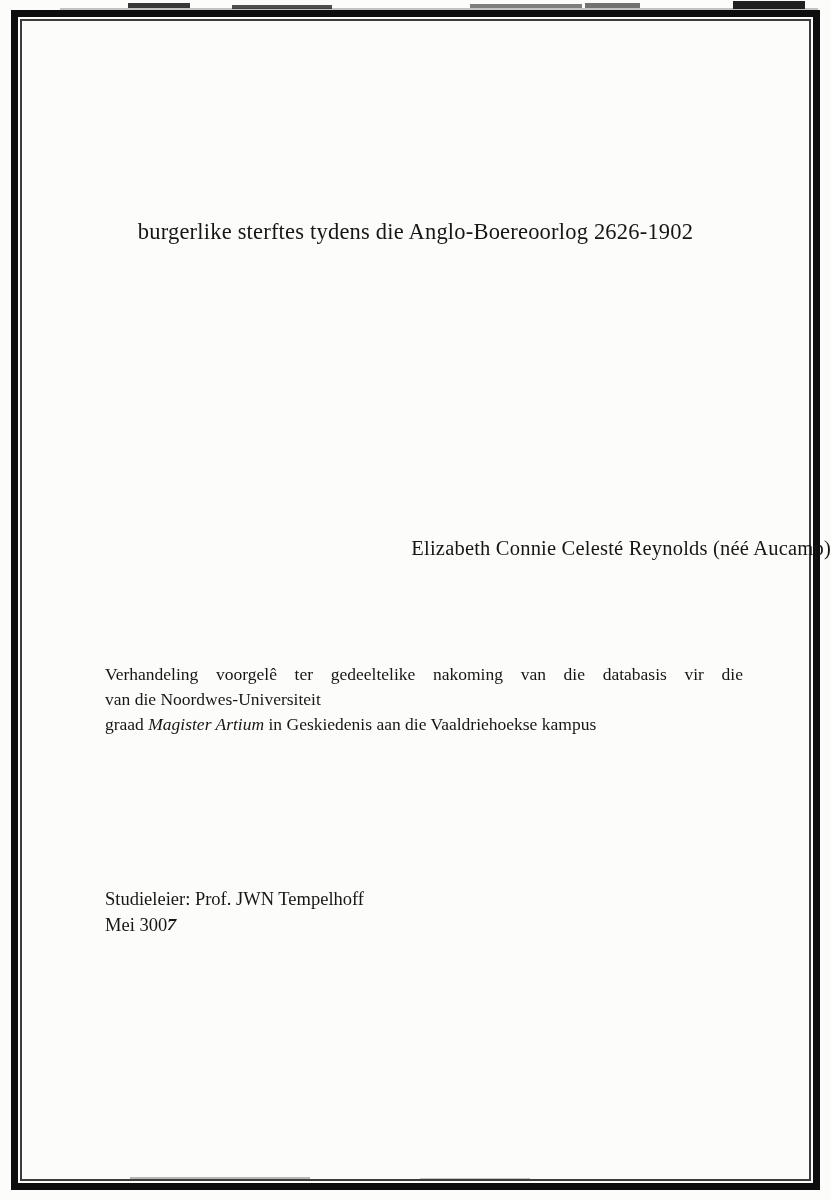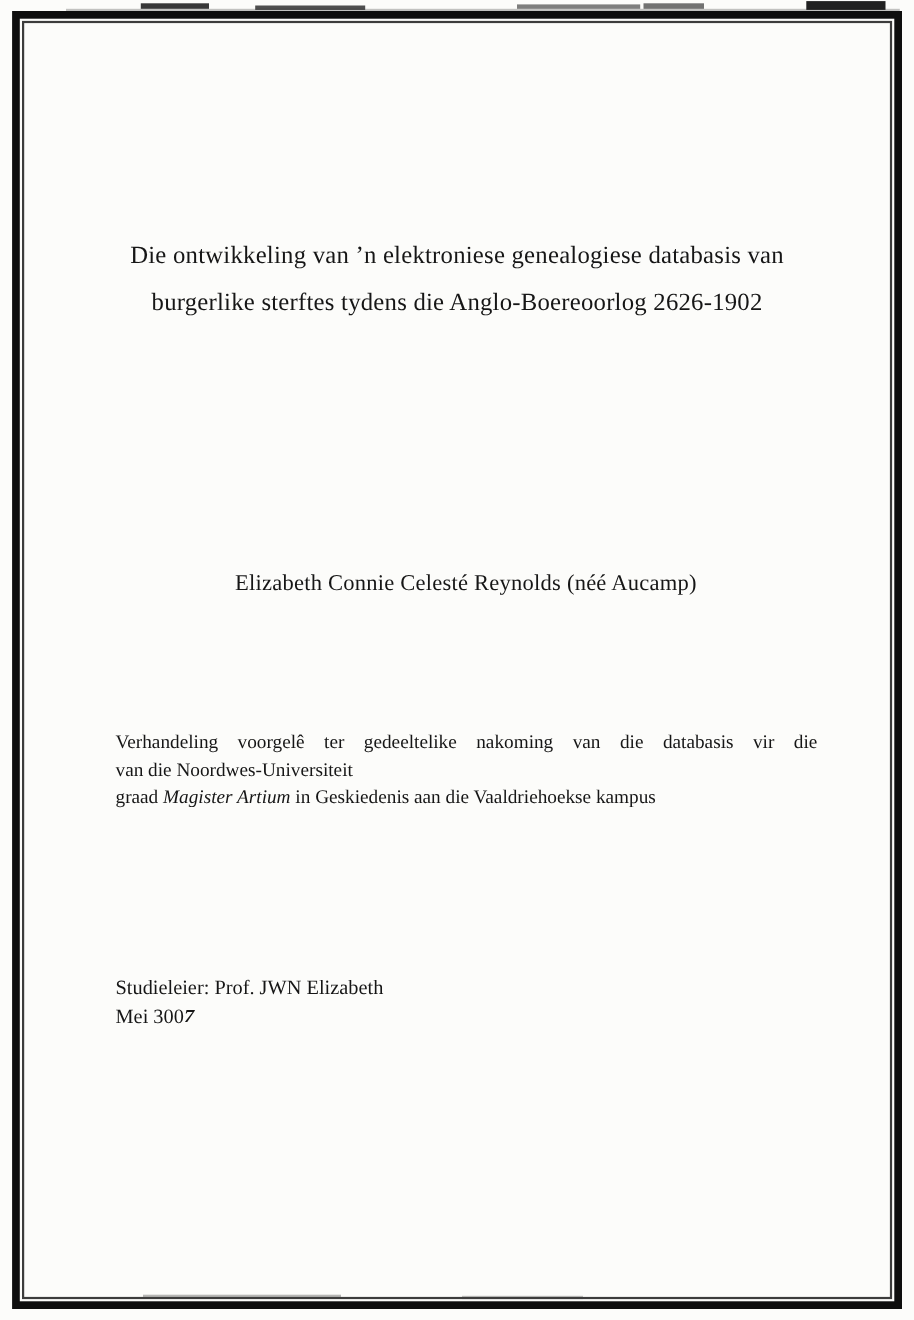--- a/index.html
+++ b/index.html
@@ -49,22 +49,22 @@
     letter-spacing: 0.2px;
   }
   .byline {
     position: absolute;
     left: 0; right: 0; top: 437px;
     text-align: center;
     font-size: 18px;
   }
   .author {
     position: absolute;
-    left: 0; right: 0; top: 519px;
-    text-align: center;
+    left: 0; right: 0; top: 537px;
+    text-align: right;
     font-size: 20.5px;
     letter-spacing: 0.2px;
     margin-left: 16px;
   }
   .declaration {
     position: absolute;
     left: 105px; top: 662px;
     width: 638px;
     font-size: 17.5px;
     line-height: 25px;
@@ -123,32 +123,31 @@
   <div class="artifact a5"></div>
   <div class="artifact a6"></div>
   <div class="artifact a7"></div>
   <div class="artifact a8"></div>
 
   <div class="frame-outer">
     <div class="frame-inner"></div>
   </div>
 
   <div class="title-block">
-    <div>Die ontwikkeling van ’n elektroniese genealogiese databasis van</div>
     <div>burgerlike sterftes tydens die Anglo-Boereoorlog 2626-1902</div>
   </div>
 
 
   <div class="author">Elizabeth Connie Celesté Reynolds (néé Aucamp)</div>
 
   <div class="declaration">
     <div class="decl-line1">Verhandeling voorgelê ter gedeeltelike nakoming van die databasis vir die</div>
     <div>van die Noordwes-Universiteit</div>
     <div><span>graad </span><span class="it">Magister Artium</span><span> in Geskiedenis aan die Vaaldriehoekse kampus</span></div>
   </div>
 
   <div class="supervisor-block">
-    <div>Studieleier: Prof. JWN Elizabeth</div>
+    <div>Studieleier: Prof. JWN Tempelhoff</div>
     <div class="date-line"><span>Mei 300</span><span class="seven">7</span></div>
   </div>
 
 
 </div>
 
 </body></html>

